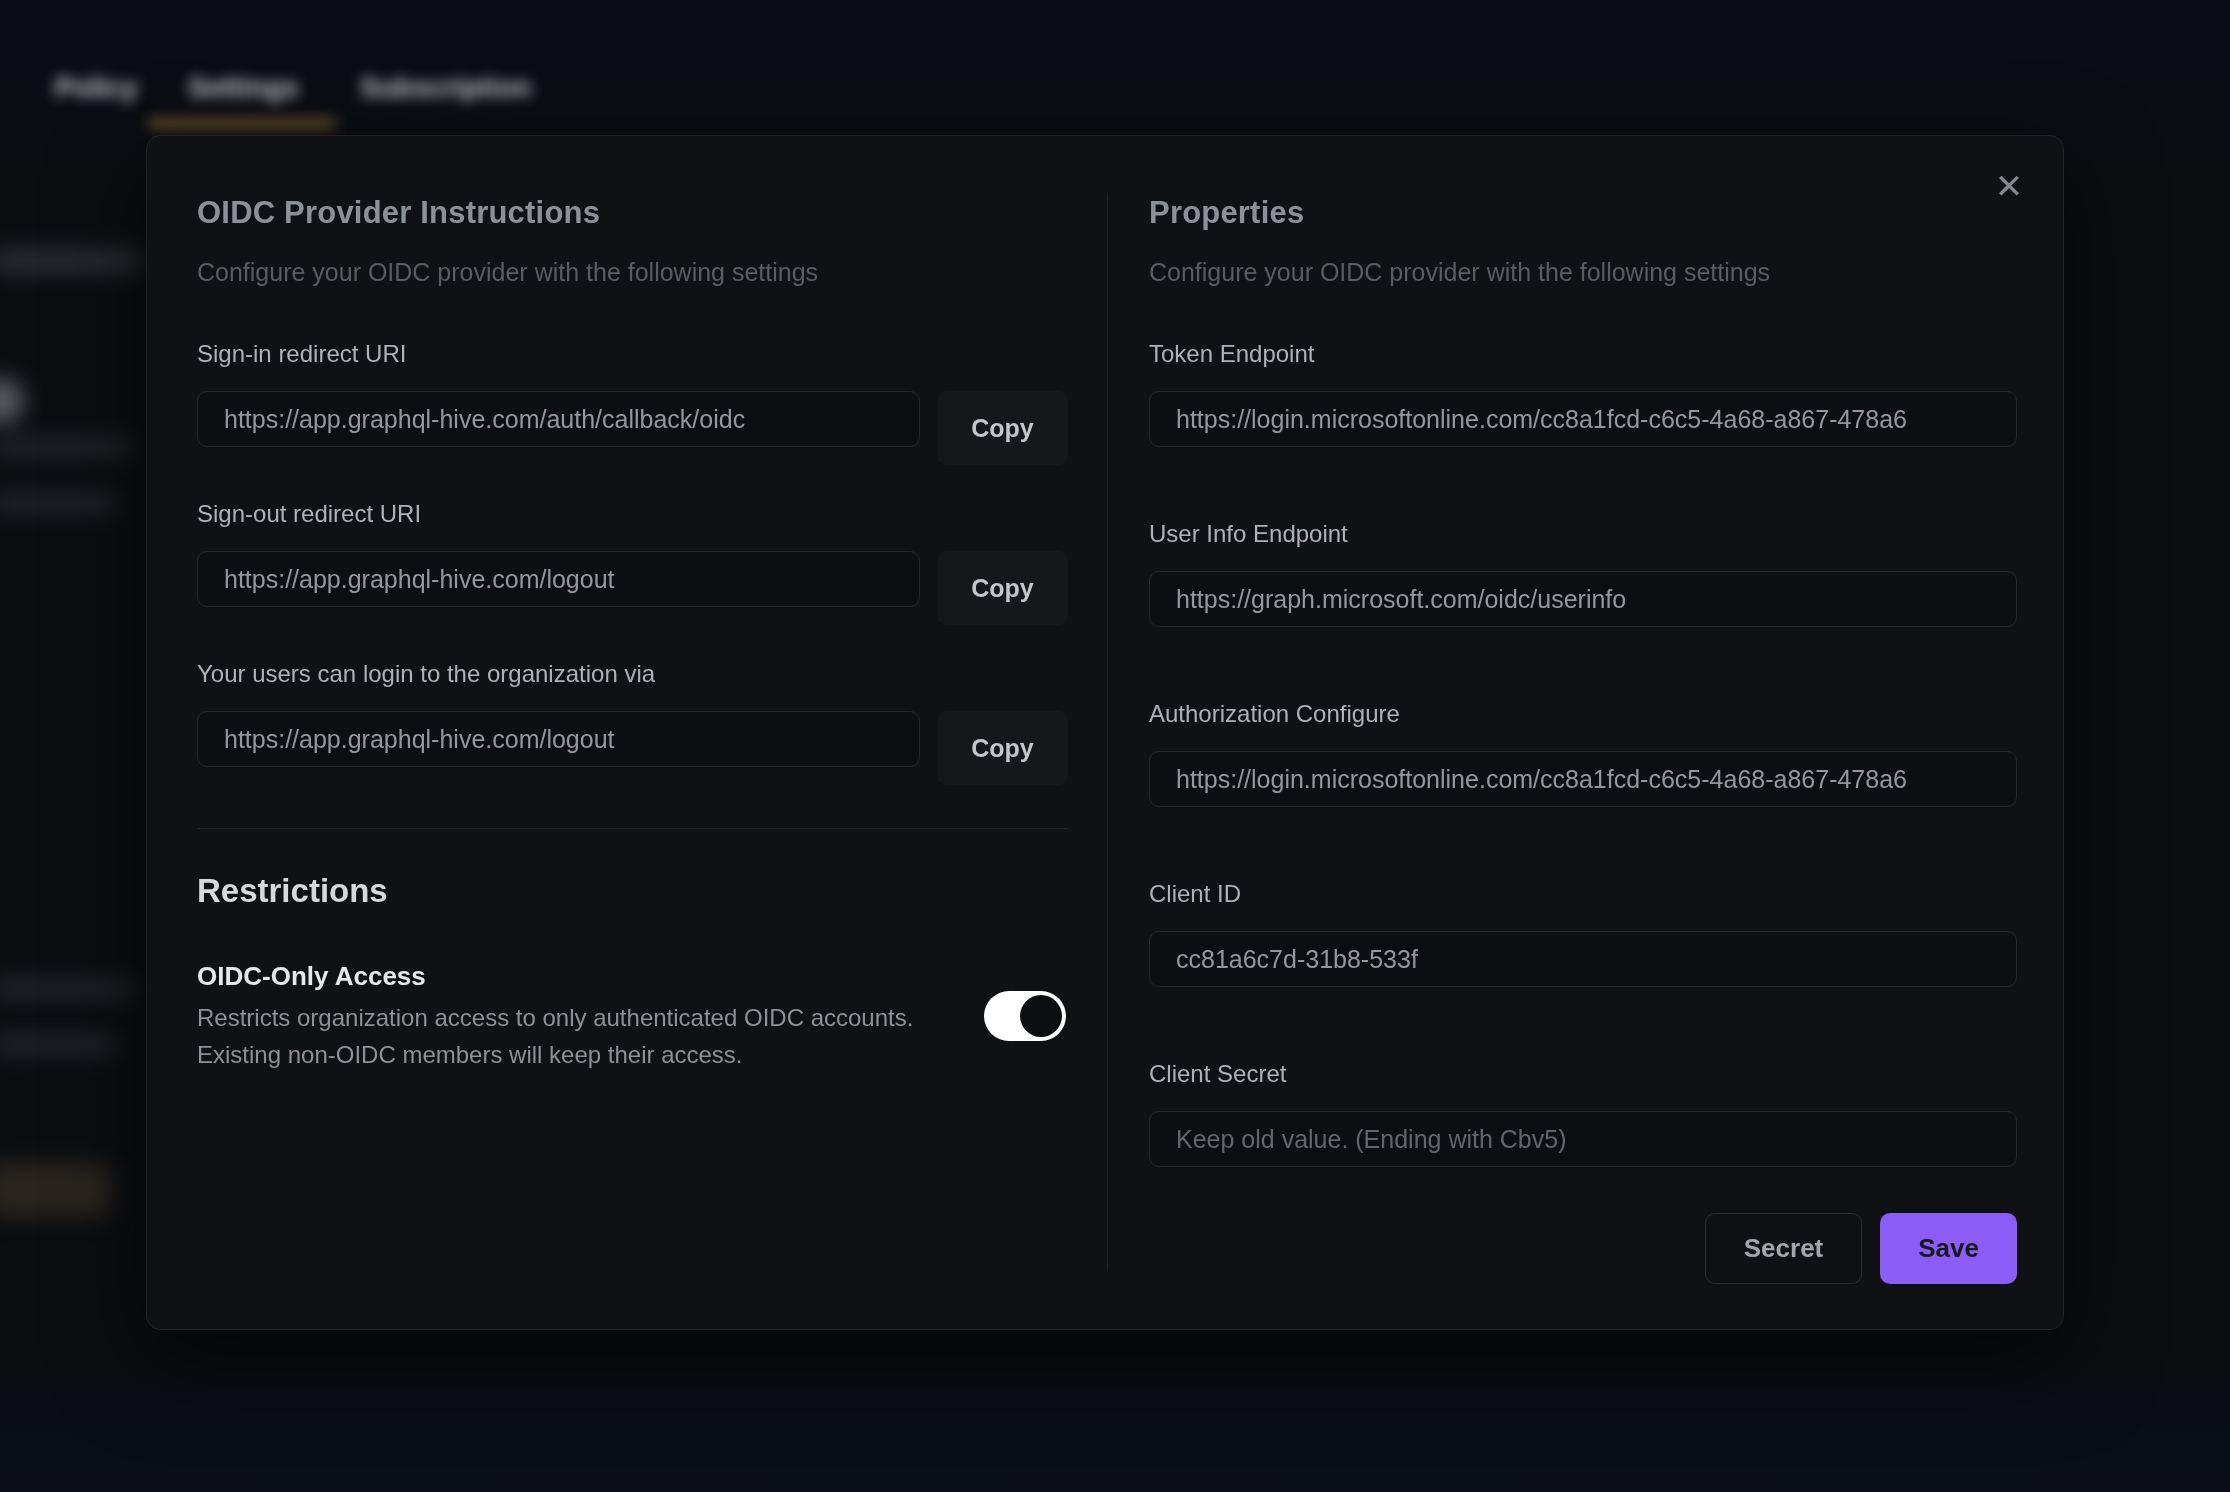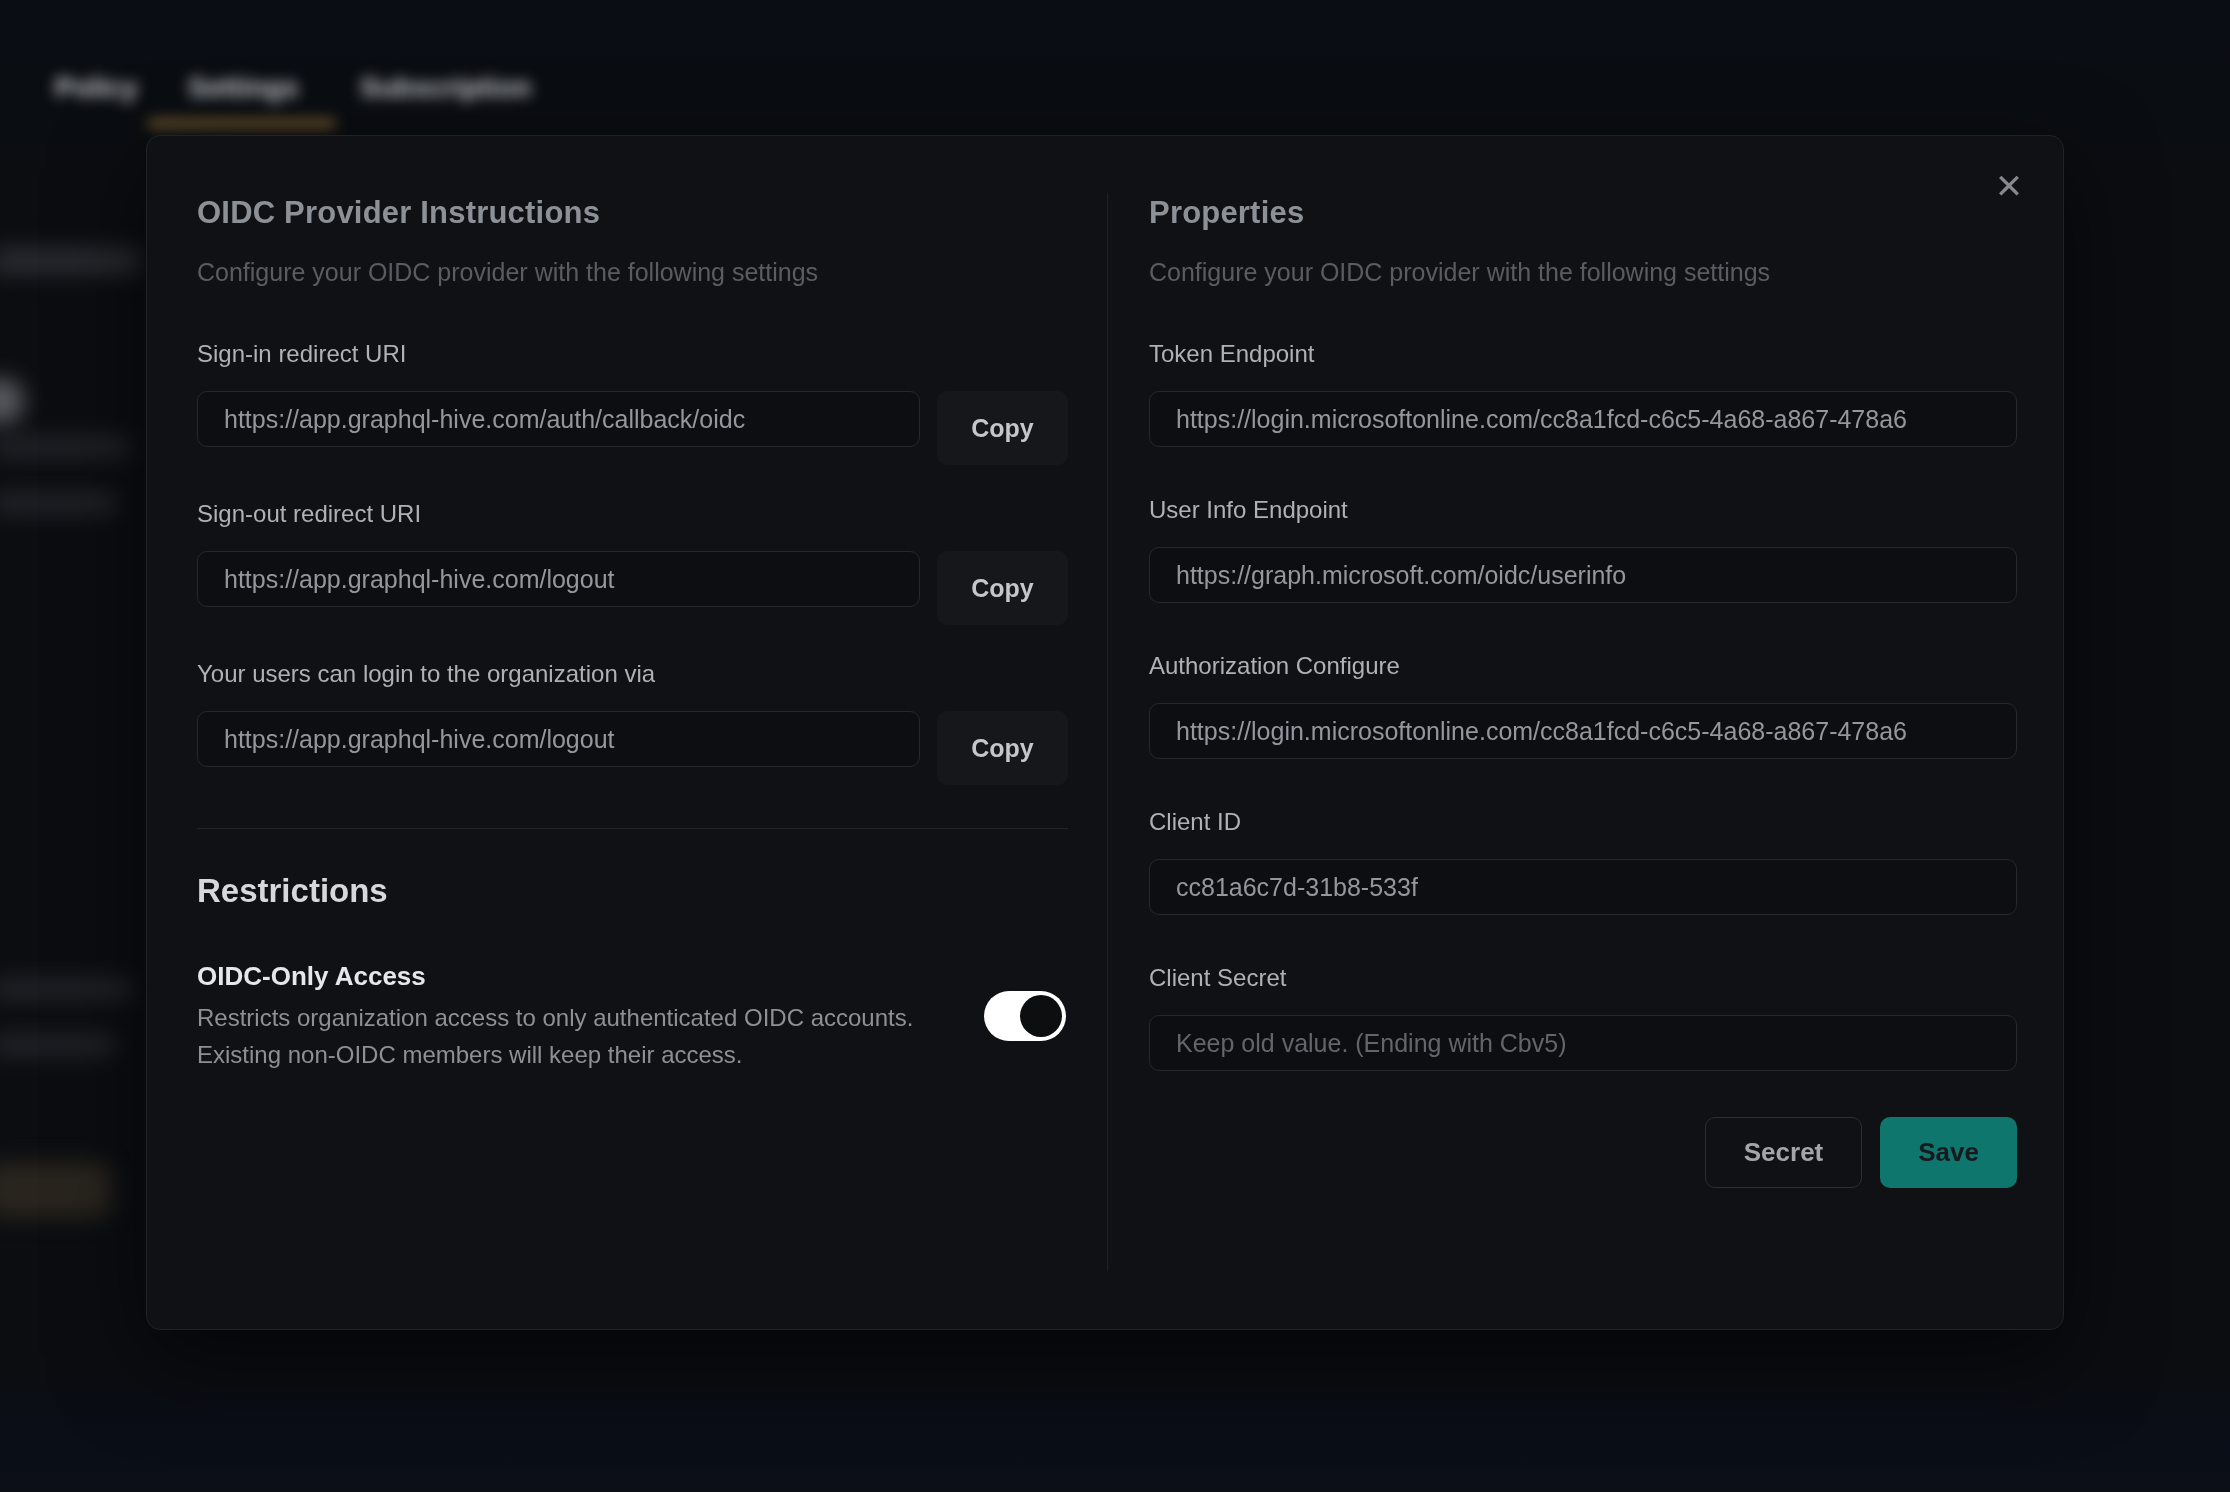--- a/index.html
+++ b/index.html
@@ -48,21 +48,21 @@
   }
   .col { position:absolute; top:0; bottom:0; padding-top:57px; }
   .col-left  { left:50px;  width:871px; }
   .col-right { left:1002px; width:868px; }
 
   .dialog-title { font-size:31px; font-weight:600; color:#8c9097; line-height:40px; letter-spacing:.2px; }
   .dialog-subtitle { margin-top:22px; font-size:25px; color:#595d63; line-height:34px; }
 
   .field-label { margin-top:34px; font-size:24px; font-weight:500; color:#aeb1b7; line-height:30px; }
   .field-label.first { margin-top:50px; }
-  .field-label.gap-lg { margin-top:48px; }
+  .field-label.gap-lg { margin-top:72px; }
 
   .input-row { margin-top:22px; display:flex; gap:17px; }
   .text-input {
     flex:1; height:56px; background:#0d0e11; border:1px solid #26282d; border-radius:10px;
     color:#94979e; font-size:25px; padding:0 26px; outline:none; min-width:0;
     font-family:"Liberation Sans", sans-serif;
     text-overflow:clip; white-space:nowrap;
   }
   .text-input::placeholder { color:#62656b; }
   .copy-btn {
@@ -86,21 +86,21 @@
     position:absolute; top:4px; right:4px; width:42px; height:42px; border-radius:50%;
     background:#0d0e10;
   }
 
   .btn-row { margin-top:46px; display:flex; justify-content:flex-end; gap:18px; }
   .btn {
     height:71px; border-radius:10px; font-size:26px; font-weight:600; cursor:pointer;
     font-family:"Liberation Sans", sans-serif; padding:0 38px;
   }
   .btn-close { background:transparent; border:1px solid #2c2e33; color:#a2a5aa; }
-  .btn-save  { background:#0f766e; border:none; color:#17191c; }
+  .btn-save  { background:#8b5cf6; border:none; color:#17191c; }
 </style>
 </head>
 <body>
 
 <div class="bg-layer">
   <span class="bg-tab" style="left:55px">Policy</span>
   <span class="bg-tab" style="left:188px">Settings</span>
   <span class="bg-tab" style="left:360px">Subscription</span>
   <div class="bg-tab-underline"></div>
   <div class="bg-blob blob-1"></div>

